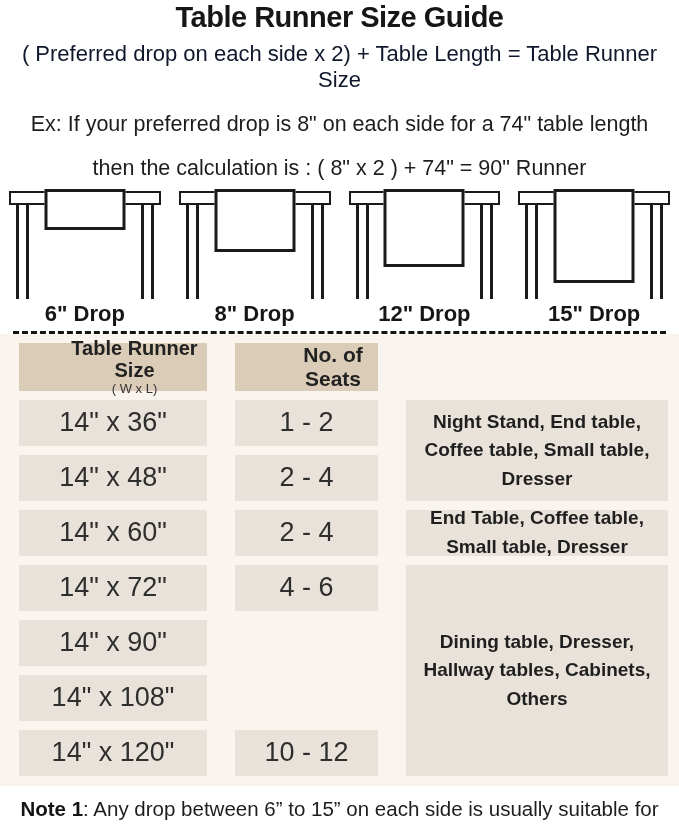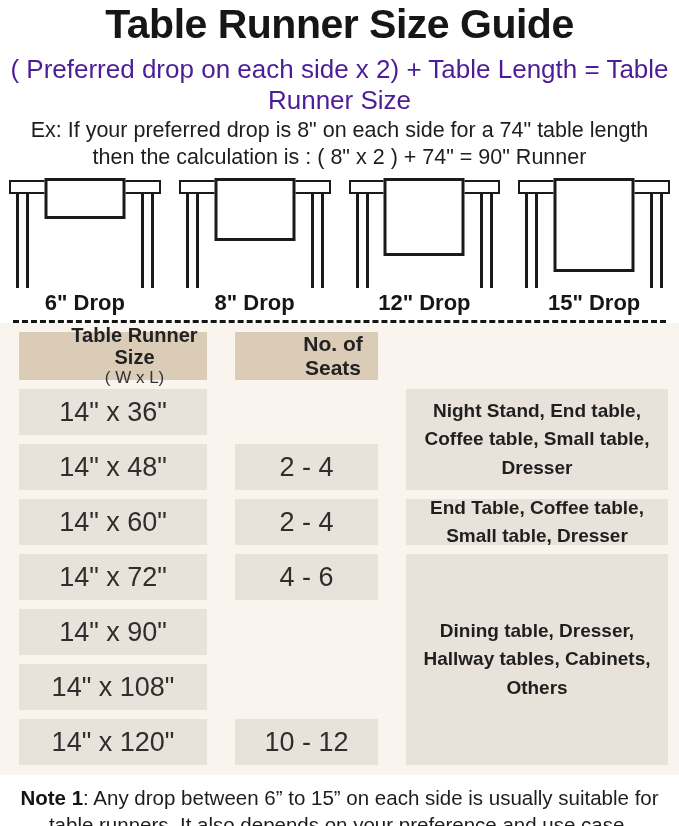--- a/index.html
+++ b/index.html
@@ -4,23 +4,23 @@
 <style>
   * { margin:0; padding:0; box-sizing:border-box; }
   html,body { width:679px; }
   body {
     width:679px; height:826px; background:#ffffff;
     font-family:"Liberation Sans","DejaVu Sans",sans-serif;
     color:#1c1c1c; overflow:hidden;
   }
   
   .hdr { text-align:center; padding-top:2px; }
-  .title { font-size:41px; font-weight:bold; letter-spacing:-0.5px; line-height:1.1; color:#161616; }
-  .formula { font-size:26px; margin-top:7px; color:#4c1d95; }
-  .example { font-size:21.5px; margin-top:2px; color:#1d1d1d; }
+  .title { font-size:29px; font-weight:bold; letter-spacing:-0.5px; line-height:1.1; color:#161616; }
+  .formula { font-size:22px; margin-top:7px; color:#0f172a; }
+  .example { font-size:21.5px; margin-top:19px; color:#1d1d1d; }
   
   .diagrams { display:flex; margin-top:8px; height:110px; }
   .diagram { position:relative; width:25%; height:110px; }
   .tabletop { position:absolute; top:2px; left:9px; right:9px; height:14px;
               background:#ffffff; border:2.5px solid #1a1a1a; }
   .leg { position:absolute; top:14px; bottom:0px; width:13px;
          border-left:3px solid #1a1a1a; border-right:3px solid #1a1a1a; }
   .leg.l { left:16px; } .leg.r { right:16px; }
   .runner { position:absolute; top:0px; left:50%; transform:translateX(-50%);
             width:81px; background:#ffffff; border:3px solid #1a1a1a; }
@@ -33,21 +33,21 @@
   .dashline { margin:4px 13px 0 13px; border-top:3px dashed #141414; height:0; }
   
   .table-section { background:#f9f4ee; padding:9px 9px 10px 19px; margin-top:0; }
   .size-grid { display:grid;
     grid-template-columns:188px 143px 262px;
     grid-template-rows:48px repeat(7,46px);
     column-gap:28px; row-gap:9px; }
   .hcell { background:#dbccb8; display:flex; flex-direction:column;
            align-items:center; justify-content:center; text-align:center; }
   .hcell .h-main { font-size:20px; font-weight:bold; line-height:1.1; color:#222; }
-  .hcell .h-sub  { font-size:17px; font-weight:normal; color:#333; }
+  .hcell .h-sub  { font-size:13px; font-weight:normal; color:#333; }
   .hcell .h-big  { font-size:21px; font-weight:bold; color:#222;margin-left:10px; }
   .dcell { background:#e9e2da; display:flex; align-items:center; justify-content:center;
            font-size:27px; color:#2e2e2e; }
   .tcell { background:#e9e2da; display:flex; align-items:center; justify-content:center;
            text-align:center; font-size:19px; font-weight:bold; line-height:1.5;
            padding:20px 12px; color:#1f1f1f; }
   .c1 { grid-column:1; } .c2 { grid-column:2; } .c3 { grid-column:3; }
   .r1{grid-row:1;padding-left:43px;} .r2{grid-row:2;} .r3{grid-row:3;} .r4{grid-row:4;}
   .r5{grid-row:5;} .r6{grid-row:6;} .r7{grid-row:7;} .r8{grid-row:8;}
   .types-a { grid-row:2 / span 2; }
@@ -116,20 +116,21 @@
     </div>
 
     <div class="dcell c1 r2">14" x 36"</div>
     <div class="dcell c1 r3">14" x 48"</div>
     <div class="dcell c1 r4">14" x 60"</div>
     <div class="dcell c1 r5">14" x 72"</div>
     <div class="dcell c1 r6">14" x 90"</div>
     <div class="dcell c1 r7">14" x 108"</div>
     <div class="dcell c1 r8">14" x 120"</div>
 
+    <div class="dcell c2 r2">1 - 2</div>
     <div class="dcell c2 r3">2 - 4</div>
     <div class="dcell c2 r4">2 - 4</div>
     <div class="dcell c2 r5">4 - 6</div>
     <div class="dcell c2 r8">10 - 12</div>
 
     <div class="tcell c3 types-a">Night Stand, End table, Coffee table, Small table, Dresser</div>
     <div class="tcell c3 types-b">End Table, Coffee table, Small table, Dresser</div>
     <div class="tcell c3 types-c">Dining table, Dresser, Hallway tables, Cabinets, Others</div>
 
   </div>

